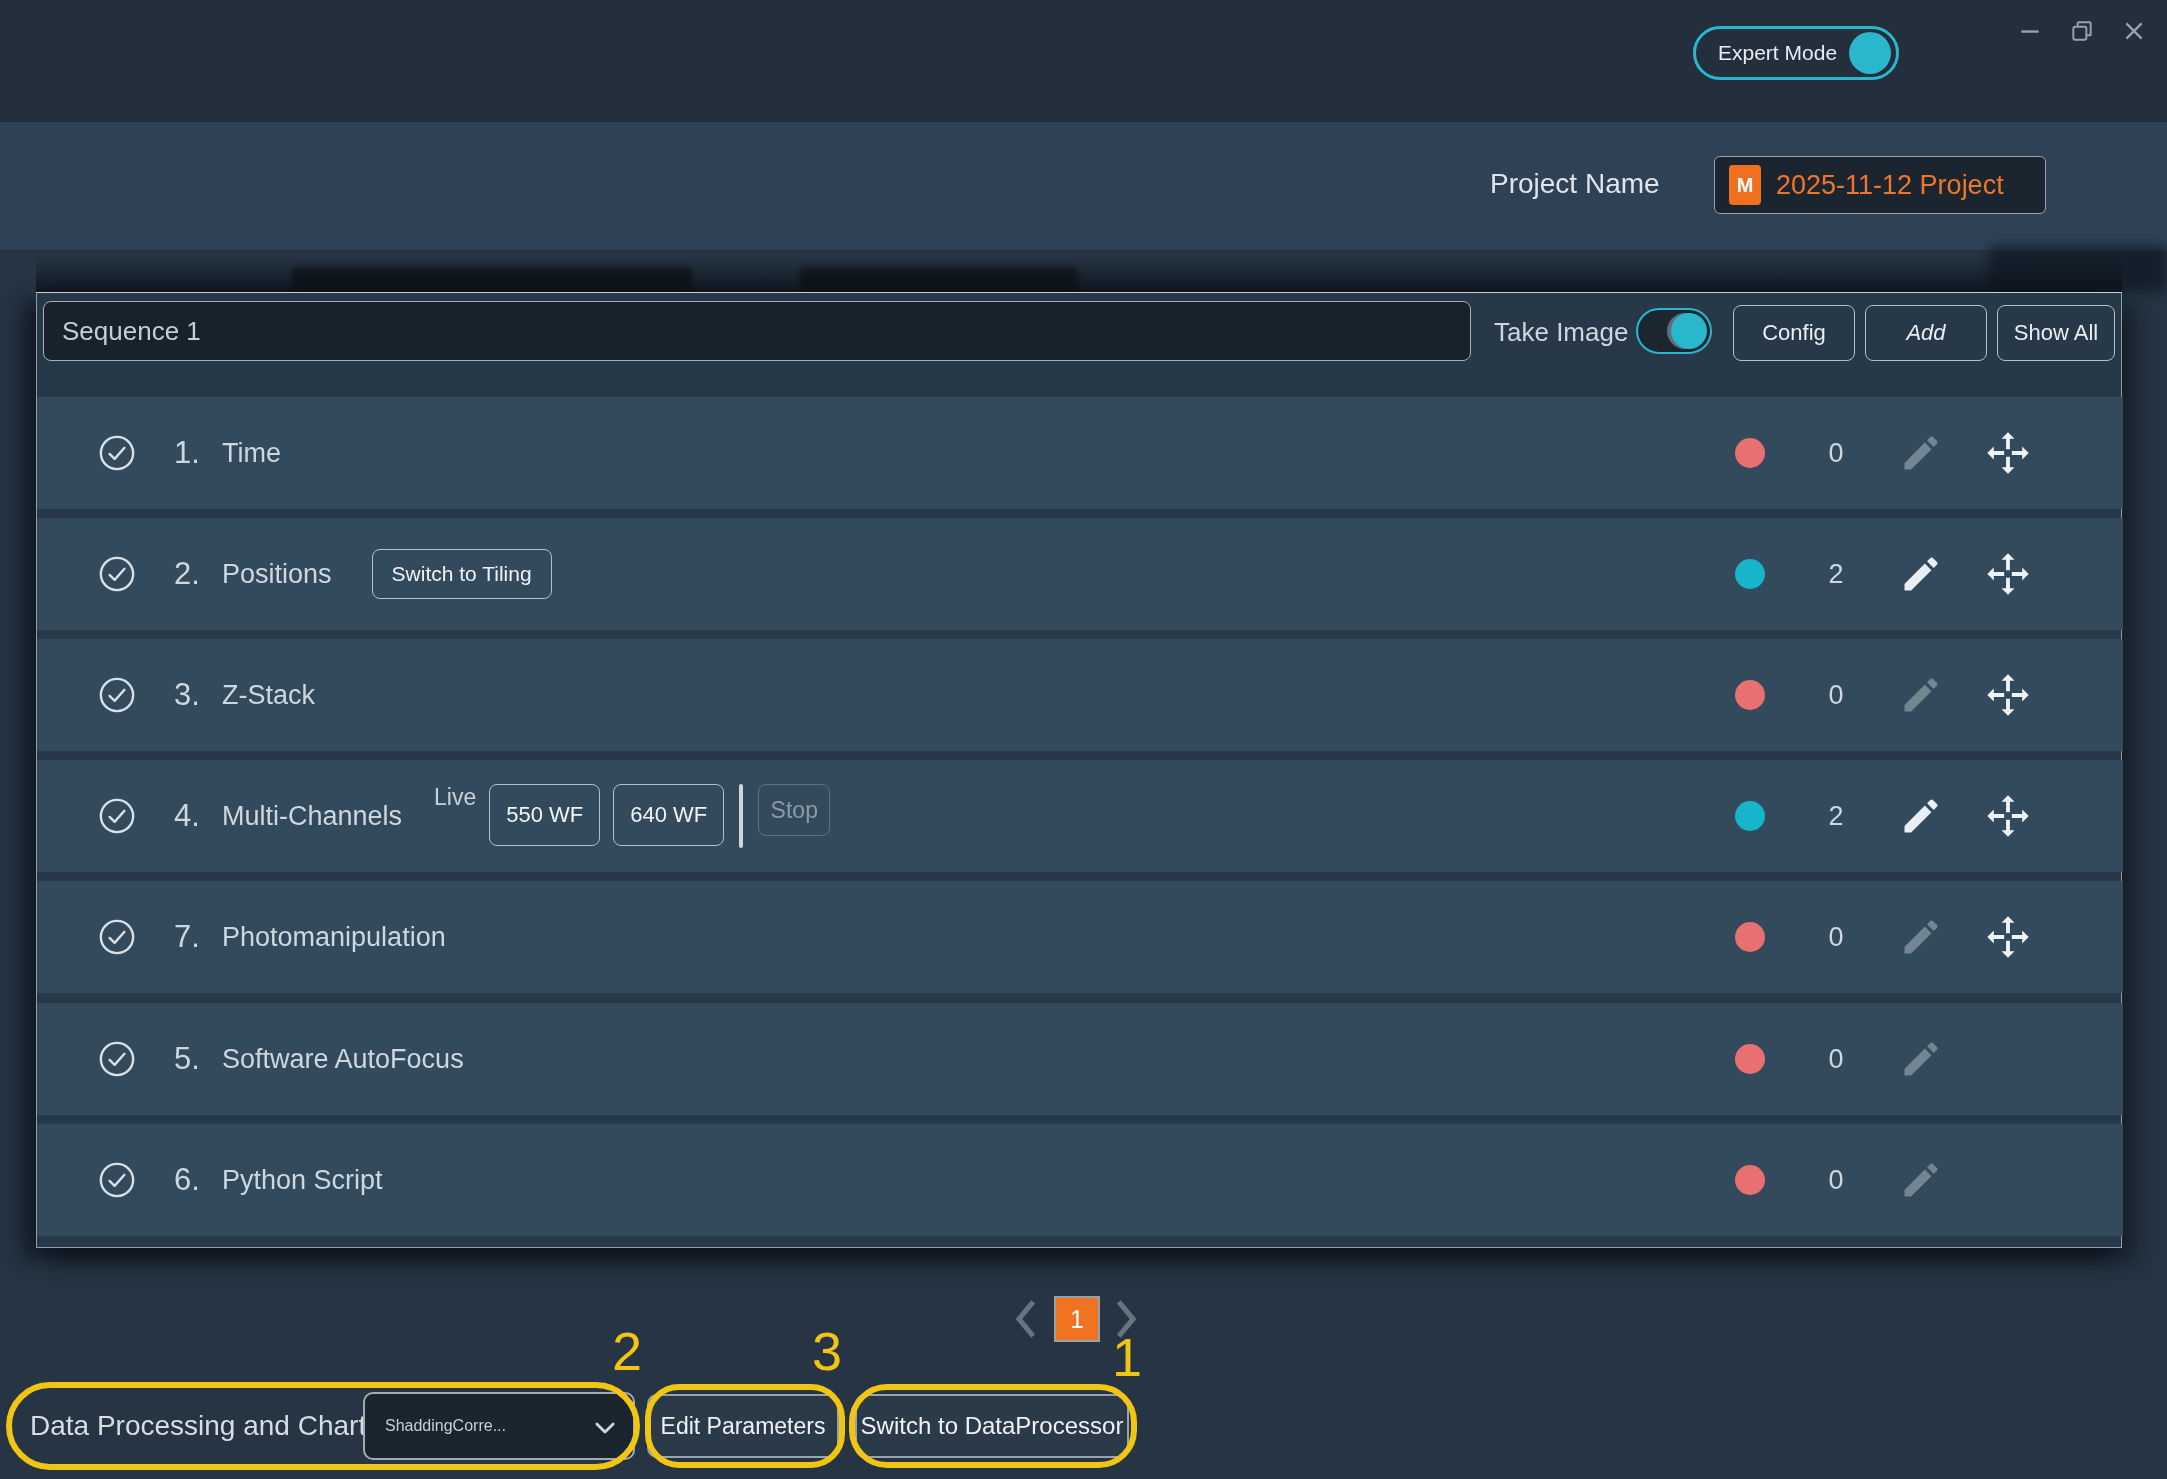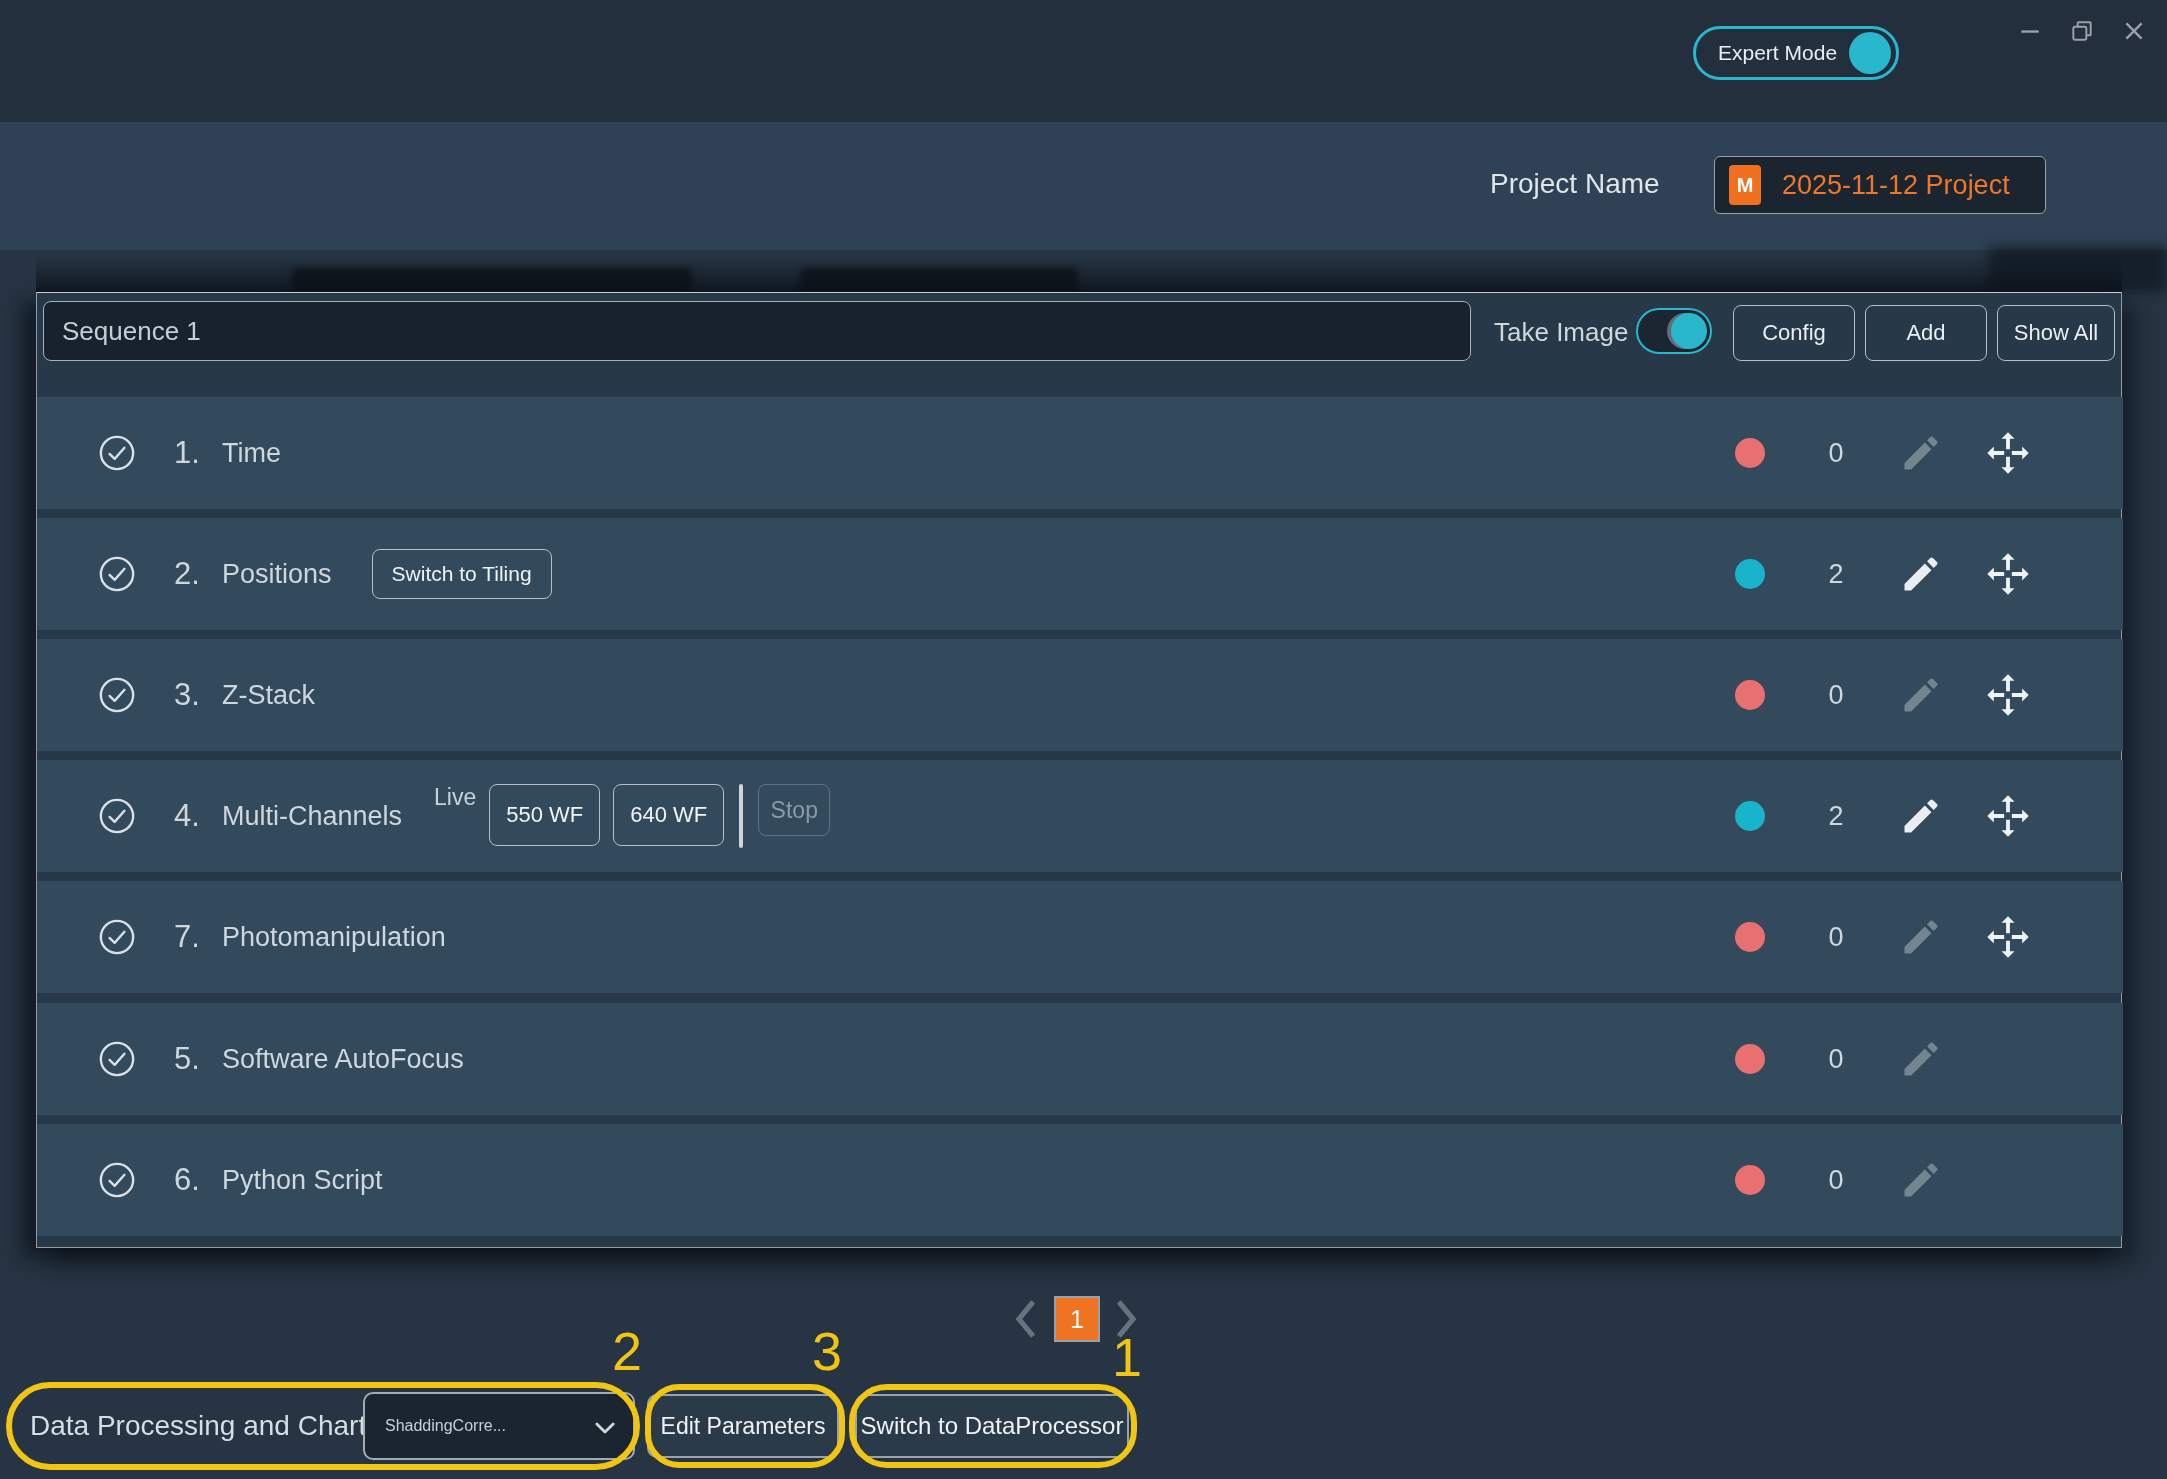--- a/index.html
+++ b/index.html
@@ -23,21 +23,21 @@
   .win-btn { width:30px; height:30px; display:flex; align-items:center; justify-content:center; }
   .win-btn svg { width:26px; height:26px; }
 
   
   .project-label { position:absolute; left:1490px; top:168px; font-size:28px; color:#dfe5ea; }
   .project-box { position:absolute; left:1714px; top:156px; width:332px; height:58px;
     background:#1a2530; border:1px solid #98a1a9; border-radius:6px;
     display:flex; align-items:center; }
   .m-badge { margin-left:14px; width:32px; height:40px; border-radius:4px; background:#f07020;
     color:#fff; font-size:20px; font-weight:bold; display:flex; align-items:center; justify-content:center; }
-  .project-value { margin-left:21px; font-size:27px; color:#f0762a; }
+  .project-value { margin-left:15px; font-size:27px; color:#f0762a; }
 
   
   .blur-rect { position:absolute; background:#0b1118; border-radius:5px; filter:blur(3px); opacity:.85; }
   .blur-a { left:292px; top:268px; width:400px; height:27px; }
   .blur-b { left:800px; top:268px; width:278px; height:27px; }
   .blur-c { left:1988px; top:246px; width:179px; height:46px; background:#121c27; filter:blur(6px); }
   .pre-band { position:absolute; left:36px; top:256px; width:2086px; height:36px;
     background:linear-gradient(180deg, rgba(22,30,40,0), rgba(13,19,27,.85)); }
 
   
@@ -52,21 +52,21 @@
   .take-label { position:absolute; left:1457px; top:24px; font-size:26px; color:#cfd7de; }
   .take-toggle { position:absolute; left:1599px; top:15px; width:76px; height:46px;
     border:2px solid #29b7cd; border-radius:23px; background:#1b2631; }
   .take-toggle .knob { position:absolute; right:3px; top:3px; width:36px; height:36px;
     border-radius:50%; background:#29b7cd; box-shadow:-4px 0 0 rgba(235,242,245,.35); }
 
   .strip-btn { position:absolute; top:12px; height:56px; background:transparent;
     border:1px solid #b7bec5; border-radius:8px; color:#e8eef3; font-size:22px;
     font-family:"Liberation Sans",sans-serif; cursor:pointer; }
   .btn-config { left:1696px; width:122px; }
-  .btn-add    { left:1828px; width:122px; }
+  .btn-add    { left:1828px; width:122px;font-style:italic; }
   .btn-showall{ left:1960px; width:118px; }
 
   
   .rows { position:absolute; left:0; top:104px; width:2086px; }
   .seq-row { height:112px; background:#334a5d; margin-bottom:9px;
     display:flex; align-items:center; padding-left:61px; padding-right:92px; }
   .seq-row:nth-child(6) { margin-top:10px; }
   .check { width:38px; height:38px; color:#d9e0e6; flex:0 0 auto; }
   .check svg { width:38px; height:38px; }
   .num { margin-left:38px; min-width:46px; font-size:31px; color:#ced7de; flex:0 0 auto; }

